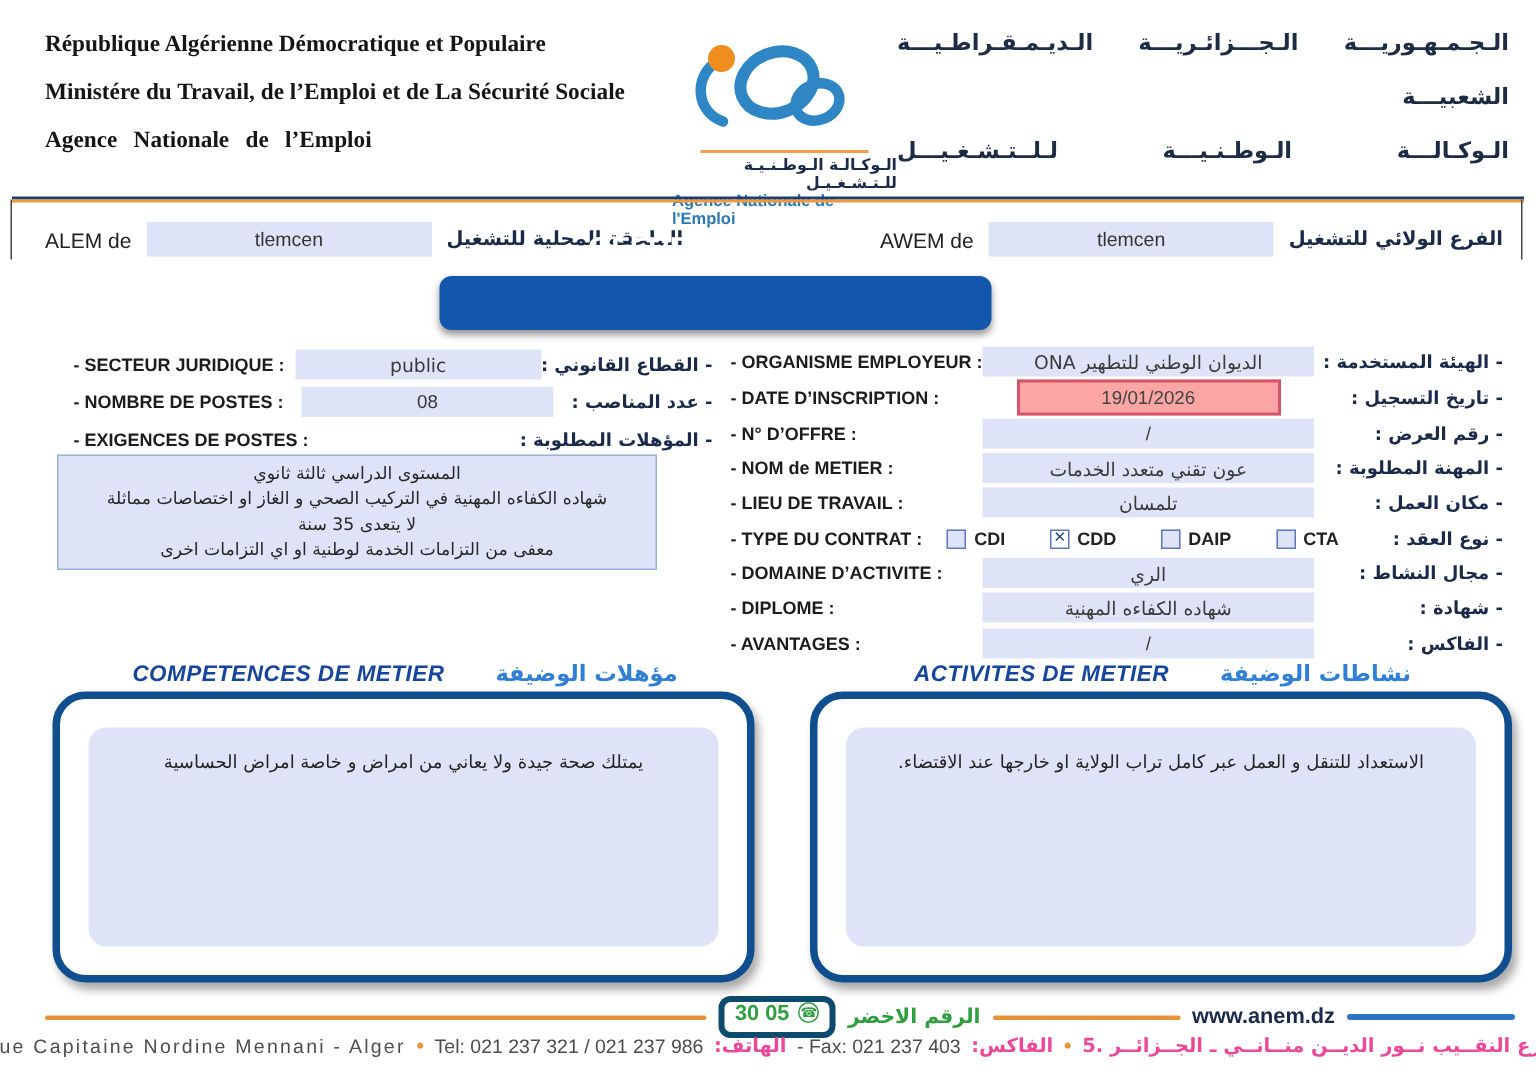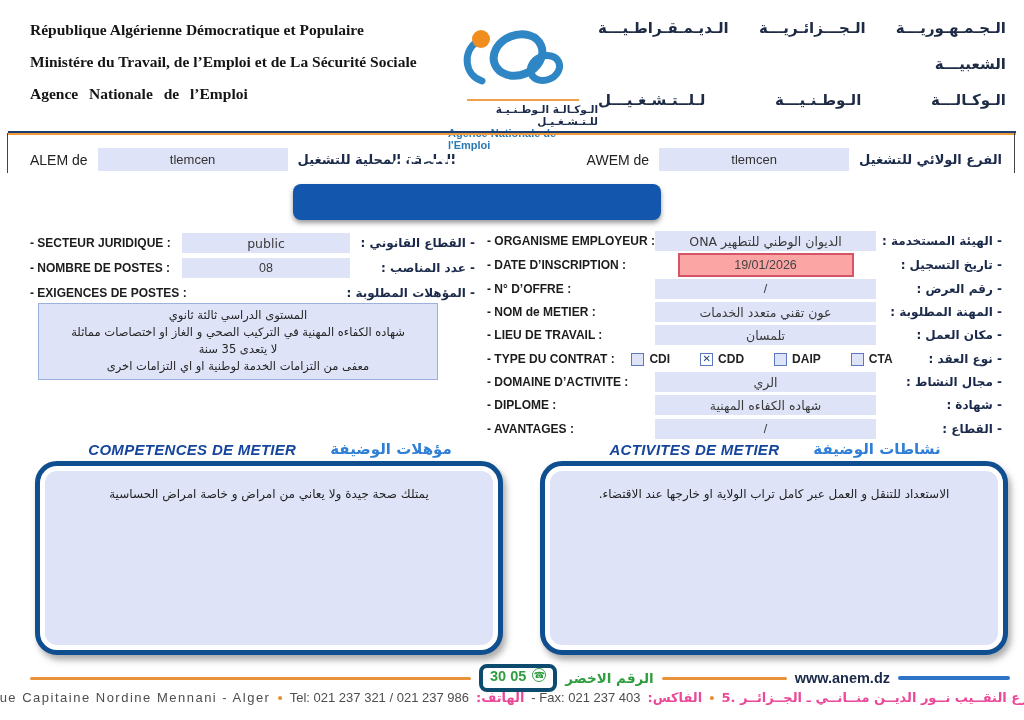--- a/index.html
+++ b/index.html
@@ -40,21 +40,21 @@
 
   
   .frow{position:absolute;display:flex;align-items:center;height:20px;}
   .frow .fr{font-weight:bold;font-size:12px;color:#1c1c1c;white-space:nowrap;}
   .frow .box{background:#dfe3f8;height:20px;display:flex;align-items:center;justify-content:center;
              font-size:12.5px;color:#3a3a3a;}
   .frow .arl{font-weight:bold;font-size:12px;color:#1b2a4a;text-align:right;direction:rtl;
              font-family:"DejaVu Sans",sans-serif;white-space:nowrap;}
   
   .lrow{left:30px;width:445px;}
-  .lrow .fr{width:152px;}
+  .lrow .fr{width:152px;margin-left:19px;}
   .lrow .box{width:168px;}
   .lrow .arl{flex:1;}
   
   .rrow{left:487px;width:515px;}
   .rrow .fr{width:168px;}
   .rrow .mid{flex:1;display:flex;align-items:center;justify-content:center;}
   .rrow .mid.fill{background:#dfe3f8;height:20px;font-size:12.5px;color:#3a3a3a;}
   .rrow .arl{width:118px;margin-left:8px;}
   .date-inner{min-width:172px;height:20px;background:#fca5a5;border:2px solid #d4556a;
               display:flex;align-items:center;justify-content:center;font-size:12.5px;color:#444;}
@@ -70,21 +70,21 @@
       align-items:center;justify-content:center;box-sizing:border-box;}
   .cb.checked{background:#ffffff;}
   .cb.checked::after{content:"✕";font-size:10px;color:#23427c;line-height:1;}
 
   
   .sec-head{position:absolute;top:440px;display:flex;align-items:center;justify-content:center;gap:34px;width:470px;}
   .sec-head .fr{font-weight:bold;font-size:15px;color:#15459c;letter-spacing:.3px;font-style:italic;}
   .sec-head .arh{font-weight:bold;font-size:15px;color:#2f7fd6;direction:rtl;
                  font-family:"DejaVu Sans",sans-serif;}
   .bigbox{position:absolute;top:461px;width:468px;height:194px;border:5px solid #0f4e8f;
-          border-radius:22px;background:#fff;box-sizing:border-box;padding:5px;
+          border-radius:22px;background:#fff;box-sizing:border-box;padding:19px;
           box-shadow:3px 5px 6px rgba(90,90,90,.5);}
   .bigbox .inner{width:100%;height:100%;background:#dfe3f8;border-radius:12px;box-sizing:border-box;
                  padding:16px 12px 0 12px;font-size:12px;color:#232323;text-align:center;
                  direction:rtl;font-family:"DejaVu Sans",sans-serif;}
 
   
   .f-rule{position:absolute;left:30px;right:14px;top:664px;display:flex;align-items:center;gap:8px;}
   .oline{height:3px;background:#e8923a;border-radius:2px;}
   .oline.grow{flex:1;}
   .oline.mid{width:125px;}
@@ -236,21 +236,21 @@
     <span class="arl">- مجال النشاط :</span>
   </div>
   <div class="frow rrow" style="top:395px">
     <span class="fr">- DIPLOME :</span>
     <span class="mid fill ar">شهاده الكفاءه المهنية</span>
     <span class="arl">- شهادة :</span>
   </div>
   <div class="frow rrow" style="top:419px">
     <span class="fr">- AVANTAGES :</span>
     <span class="mid fill">/</span>
-    <span class="arl">- القطاع :</span>
+    <span class="arl">- الفاكس :</span>
   </div>
 
   <div class="sec-head" style="left:35px">
     <span class="fr">COMPETENCES DE METIER</span>
     <span class="arh">مؤهلات الوضيفة</span>
   </div>
   <div class="sec-head" style="left:540px">
     <span class="fr">ACTIVITES DE METIER</span>
     <span class="arh">نشاطات الوضيفة</span>
   </div>

